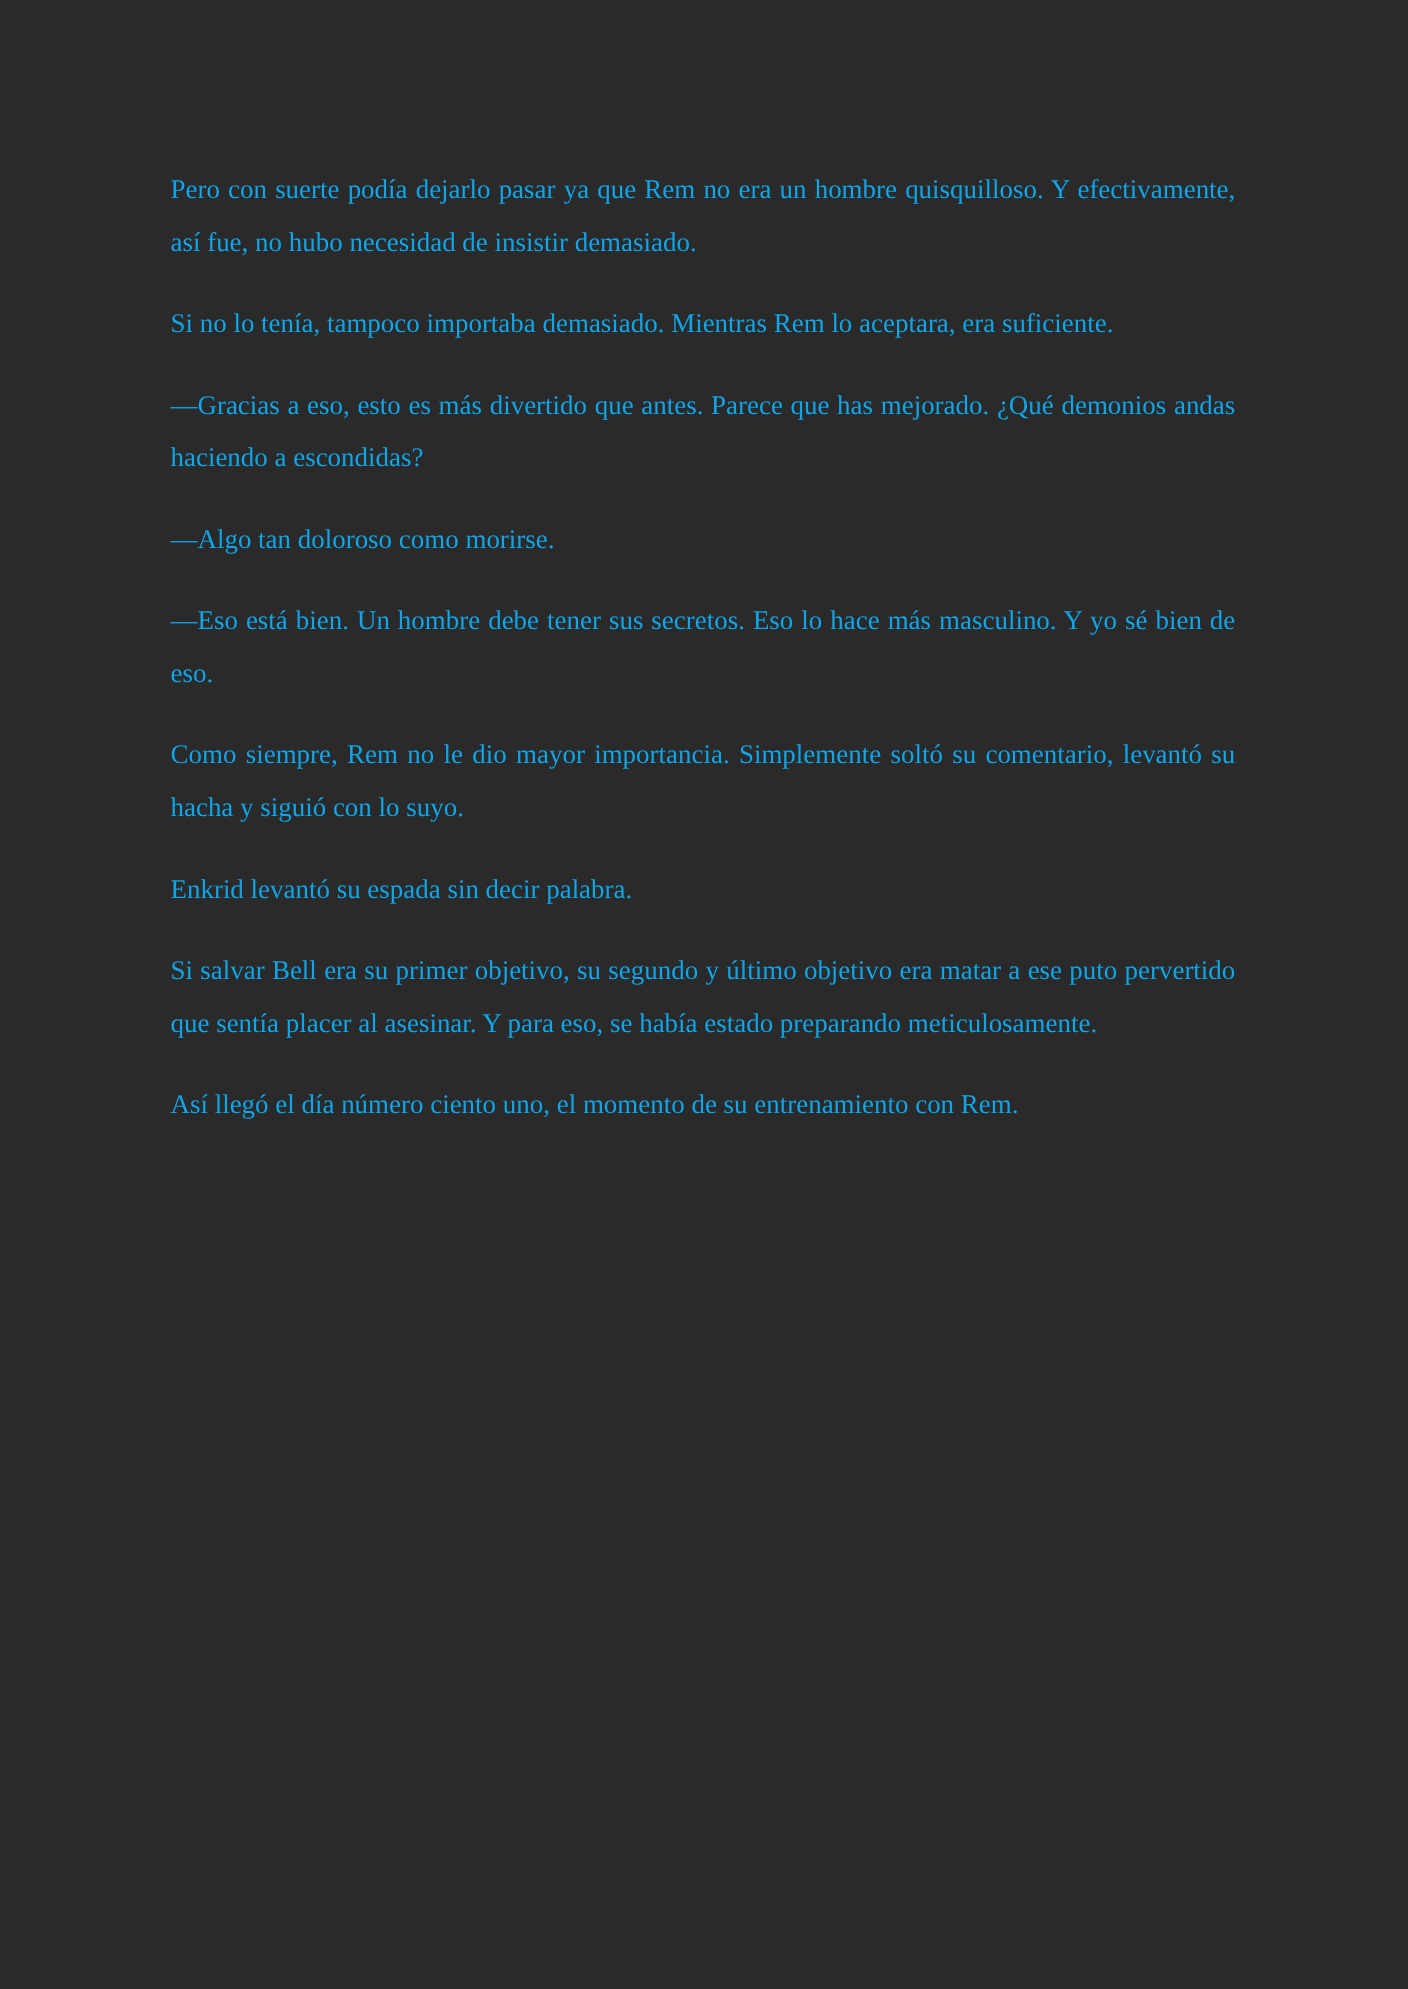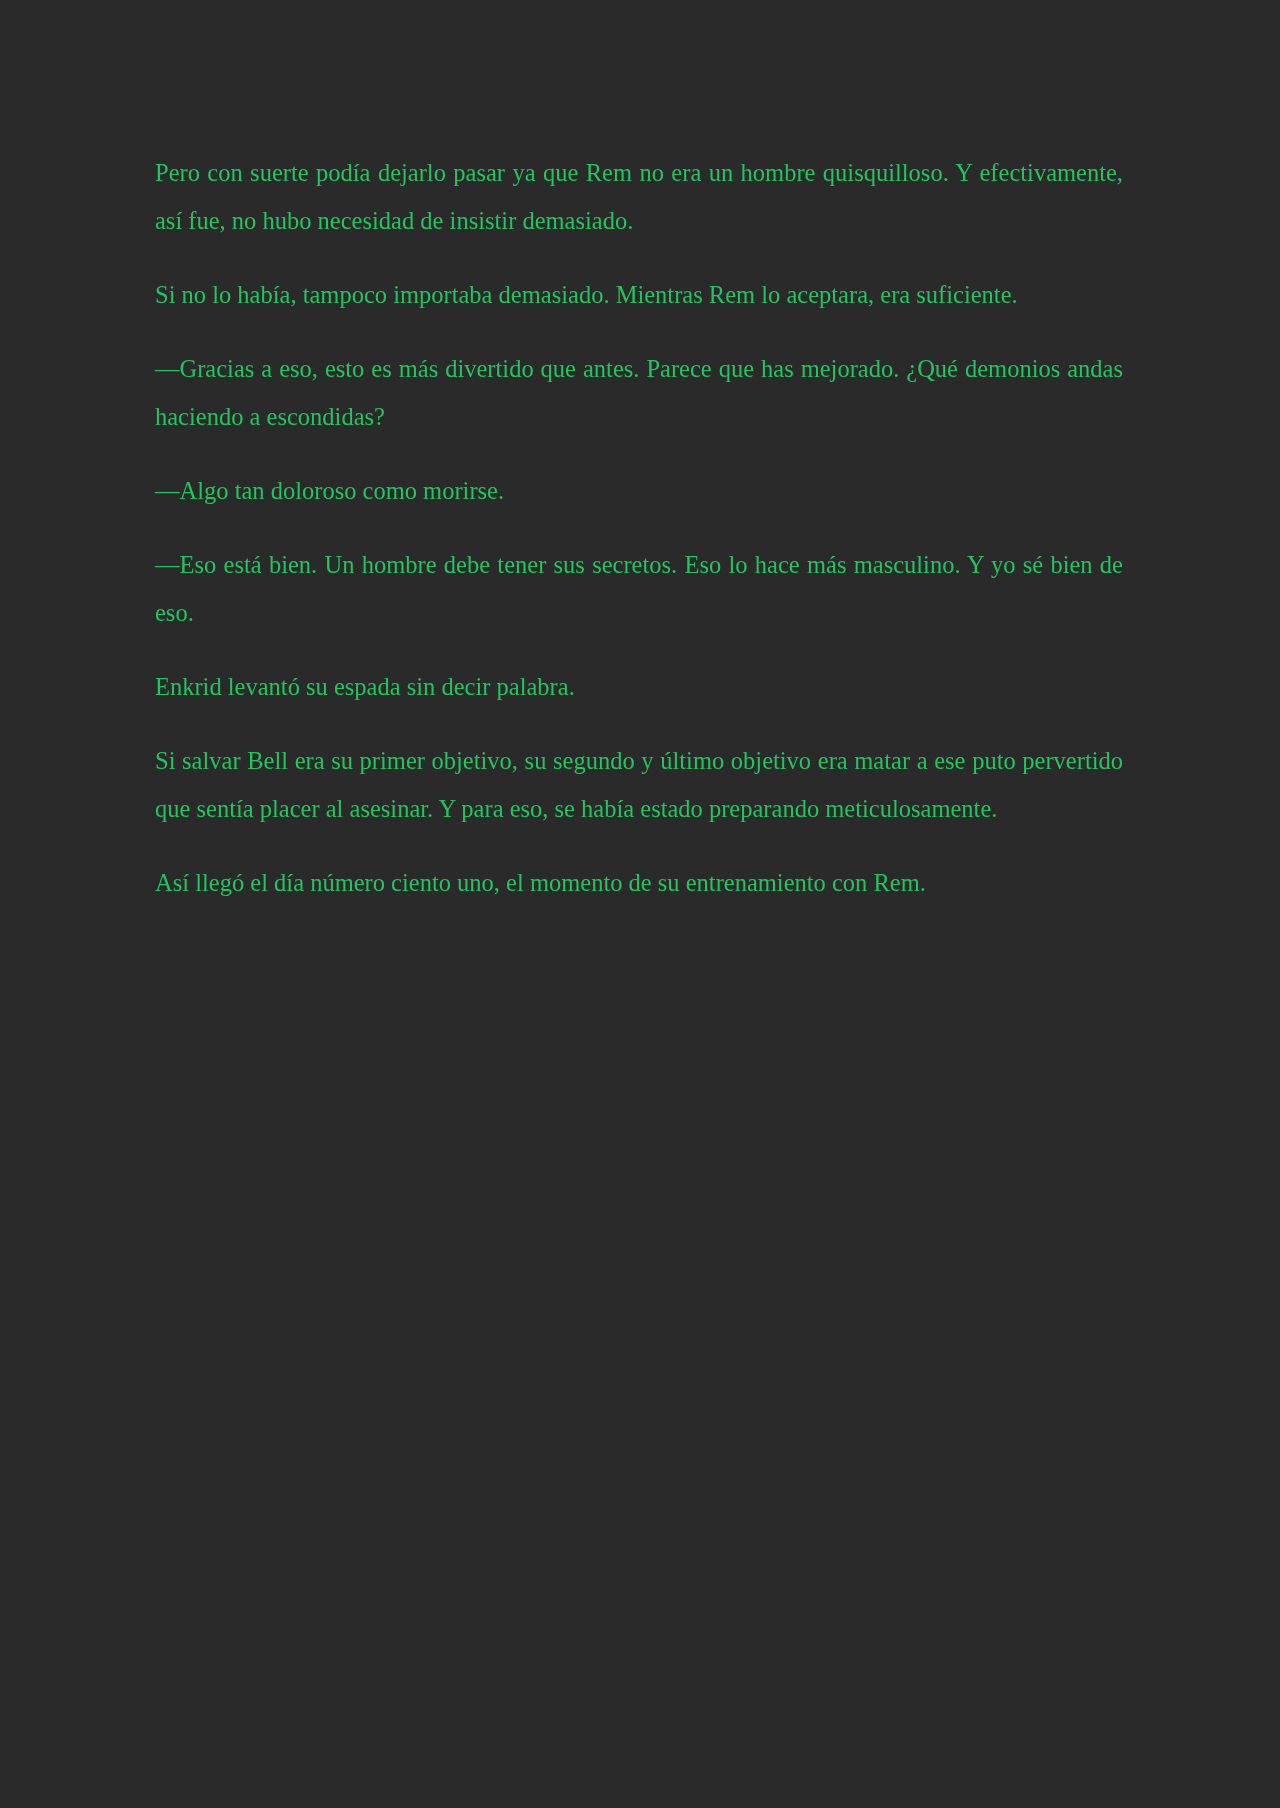--- a/index.html
+++ b/index.html
@@ -5,35 +5,36 @@
   html, body { margin: 0; padding: 0; }
   body {
     width: 1280px; height: 1808px;
     background: #2a2a2a;
     overflow: hidden;
   }
   .page {
     position: absolute;
     left: 155px; top: 149px;
     width: 968px;
-    color: #22c55e;
+    color: #0ea5e9;
     font-family: "Liberation Serif", "DejaVu Serif", serif;
     font-size: 24.5px;
     line-height: 48px;
   }
   .page p {
     margin: 0 0 26px 0;
     text-align: justify;
   }
 </style>
 </head>
 <body>
 
 <div class="page">
   <p>Pero con suerte podía dejarlo pasar ya que Rem no era un hombre quisquilloso. Y efectivamente, así fue, no hubo necesidad de insistir demasiado.</p>
-  <p>Si no lo había, tampoco importaba demasiado. Mientras Rem lo aceptara, era suficiente.</p>
+  <p>Si no lo tenía, tampoco importaba demasiado. Mientras Rem lo aceptara, era suficiente.</p>
   <p>—Gracias a eso, esto es más divertido que antes. Parece que has mejorado. ¿Qué demonios andas haciendo a escondidas?</p>
   <p>—Algo tan doloroso como morirse.</p>
   <p>—Eso está bien. Un hombre debe tener sus secretos. Eso lo hace más masculino. Y yo sé bien de eso.</p>
+  <p>Como siempre, Rem no le dio mayor importancia. Simplemente soltó su comentario, levantó su hacha y siguió con lo suyo.</p>
   <p>Enkrid levantó su espada sin decir palabra.</p>
   <p>Si salvar Bell era su primer objetivo, su segundo y último objetivo era matar a ese puto pervertido que sentía placer al asesinar. Y para eso, se había estado preparando meticulosamente.</p>
   <p>Así llegó el día número ciento uno, el momento de su entrenamiento con Rem.</p>
 </div>
 
 </body></html>

